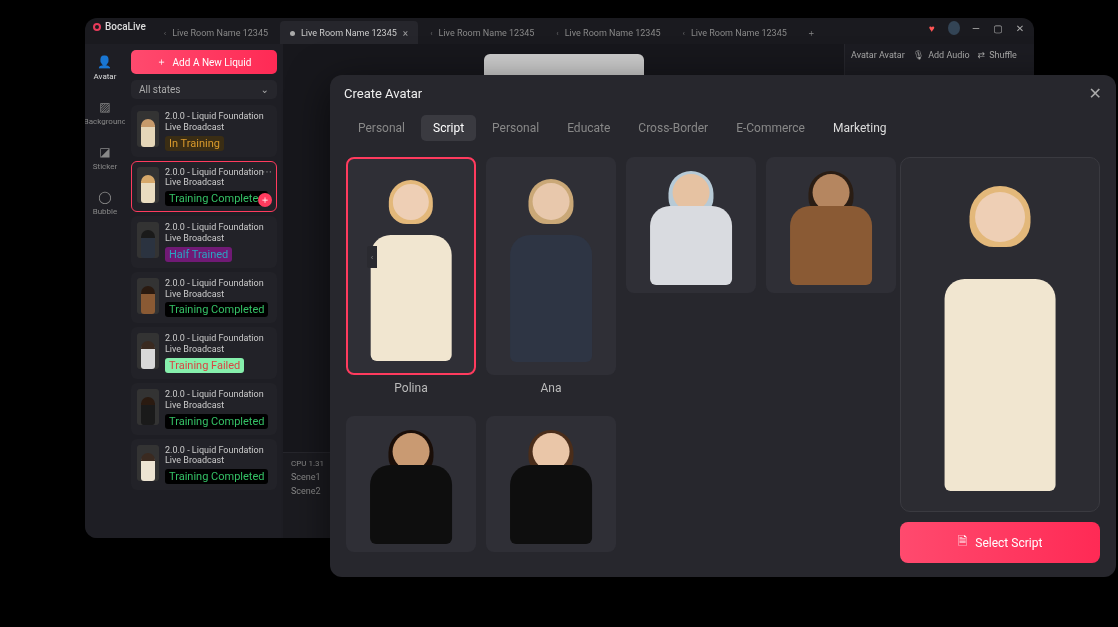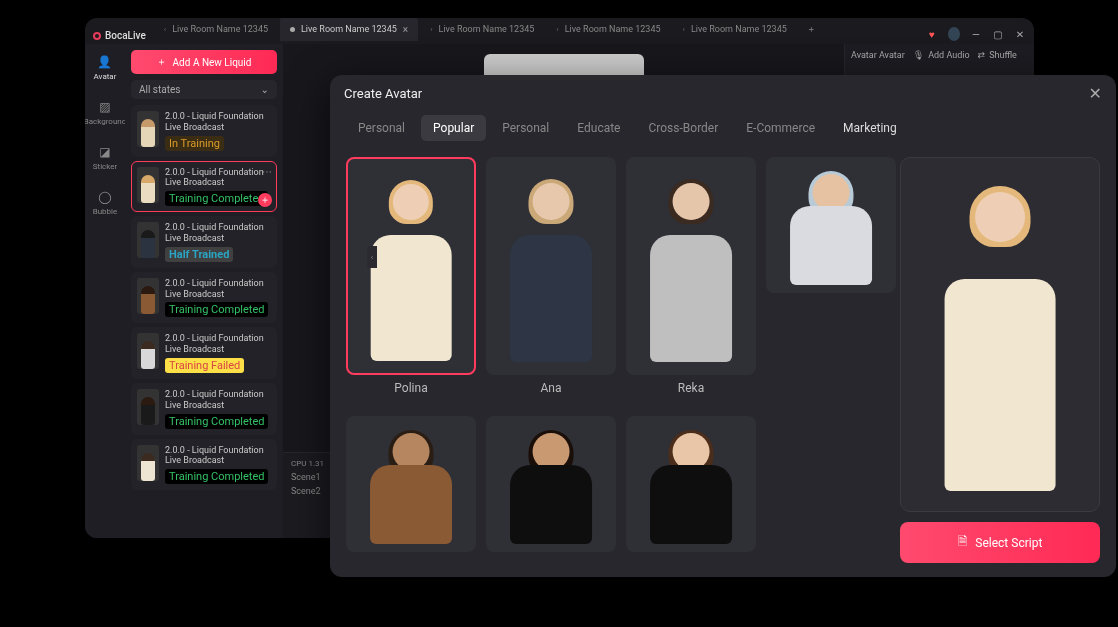--- a/index.html
+++ b/index.html
@@ -1,20 +1,20 @@
 <!DOCTYPE html>
 <html><head>
 <meta charset="utf-8">
 <style>
   * { box-sizing: border-box; margin: 0; padding: 0; font-family: -apple-system, BlinkMacSystemFont, "Segoe UI", Roboto, sans-serif; }
   body { background: #000; width: 1118px; height: 627px; overflow: hidden; position: relative; color: #ccc; }
 
   .window { position: absolute; left: 85px; top: 18px; width: 949px; height: 520px; background: #1a1a1f; border-radius: 12px; overflow: hidden; display: flex; flex-direction: column; }
 
-  .titlebar { height: 26px; display: flex; align-items: flex-end; padding: 3px 8px; font-size: 10px; color: #999; }
+  .titlebar { height: 26px; display: flex; align-items: flex-start; padding: 3px 8px; font-size: 10px; color: #999; }
   .titlebar .title { display:flex; align-items:center; gap:4px; color:#ddd; font-weight:500; }
   .titlebar .dot { width:8px;height:8px;border-radius:50%;border:2px solid #e83b5a; display:inline-block;}
   .tabs { display: flex; height: 24px; flex:1; margin:0 8px; gap:2px; align-items:stretch; }
   .tab { font-size:9px; color:#888; padding:4px 10px; border-radius:4px 4px 0 0; display:flex; align-items:center; gap:6px; white-space:nowrap; }
   .tab.active { background:#26262c; color:#ccc; }
   .tab .chev { font-size:8px; opacity:.7;}
   .tab .close { font-size:10px; opacity:.7;}
   .winctrl { display:flex; gap:10px; align-items:center; color:#aaa; font-size:10px;}
   .winctrl span{ width:12px; text-align:center;}
   .heart{ color:#f55; }
@@ -31,22 +31,22 @@
   .filter { background:#26262c; color:#aaa; font-size:10px; border:none; border-radius:5px; padding:4px 8px; display:flex; justify-content:space-between; align-items:center;}
   .items{ display:flex; flex-direction:column; gap:4px; overflow:auto; }
   .item{ display:flex; gap:6px; padding:5px; border-radius:6px; background:#222228; border:1px solid transparent; position:relative;}
   .item.selected{ border-color:#ff3b5e; }
   .thumb{ width:22px; height:36px; border-radius:3px; background:#333; flex-shrink:0; display:flex; align-items:flex-end; justify-content:center; overflow:hidden;}
   .thumb .person{ width:14px;height:28px; border-radius:7px 7px 3px 3px; }
   .item .meta{ display:flex; flex-direction:column; gap:3px; font-size:9px; color:#ccc;}
   .badge{ font-size:11px; padding:1px 4px; border-radius:3px; width:fit-content;}
   .b-train{ background:#3a2d14; color:#d99a2c;}
   .b-done{ background:#000000; color:#34c065;}
-  .b-half{ background:#404040; color:#2aa4c2;font-weight:bold;}
-  .b-fail{ background:#fde047; color:#d94444;}
+  .b-half{ background:#701a75; color:#2aa4c2;}
+  .b-fail{ background:#86efac; color:#d94444;}
   .item .more{ position:absolute; top:4px; right:4px; color:#888; font-size:10px;}
   .item .addcircle{ position:absolute; bottom:4px; right:4px; width:14px;height:14px;border-radius:50%;background:#ff3b5e;color:#fff;display:flex;align-items:center;justify-content:center;font-size:10px;}
 
   .centerpane{ flex:1; background:#17171c; display:flex; flex-direction:column;}
   .preview{ flex:1; display:flex; align-items:flex-start; justify-content:center; padding-top:10px;}
   .previewbox{ width:160px;height:40px;background:#ccc;border-radius:6px;}
   .bottombar{ height:86px; background:#1b1b20; border-top:1px solid #26262c; padding:6px 8px; font-size:9px; color:#888; display:flex; flex-direction:column; gap:4px;}
   .cpu{ font-size:8px;}
   .scene{ font-size:9px;}
 
@@ -247,21 +247,21 @@
   <div class="collapse-handle">‹</div>
 </div>
 
 <div class="modal">
   <div class="mhead">
     <span>Create Avatar</span>
     <span class="mclose">✕</span>
   </div>
   <div class="mtabs" id="mtabs">
       <div class="mtab">Personal</div>
-      <div class="mtab active">Popular</div>
+      <div class="mtab active">Script</div>
       <div class="mtab">Personal</div>
       <div class="mtab">Educate</div>
       <div class="mtab">Cross-Border</div>
       <div class="mtab">E-Commerce</div>
       <div class="mtab hl">Marketing</div>
     </div>
   <div class="mbody">
     <div class="grid" id="grid">
         <div class="card selected">
           <div class="cimg">
@@ -275,30 +275,20 @@
         </div>
         <div class="card">
           <div class="cimg">
             <div class="figure">
     <div class="hair" style="background:#caa877"></div>
     <div class="head" style="background:#e8c8ac"></div>
     <div class="torso" style="background:#2e3544"></div>
   </div>
           </div>
           <div class="cname">Ana</div>
-        </div>
-        <div class="card">
-          <div class="cimg">
-            <div class="figure">
-    <div class="hair" style="background:#3a2a20"></div>
-    <div class="head" style="background:#e6c6aa"></div>
-    <div class="torso" style="background:#bfbfbf"></div>
-  </div>
-          </div>
-          <div class="cname">Reka</div>
         </div>
         <div class="card small">
           <div class="cimg">
             <div class="figure">
     <div class="hair" style="background:#b7cad6"></div>
     <div class="head" style="background:#e6c2a2"></div>
     <div class="torso" style="background:#d9dbe0"></div>
   </div>
           </div>
         </div>

